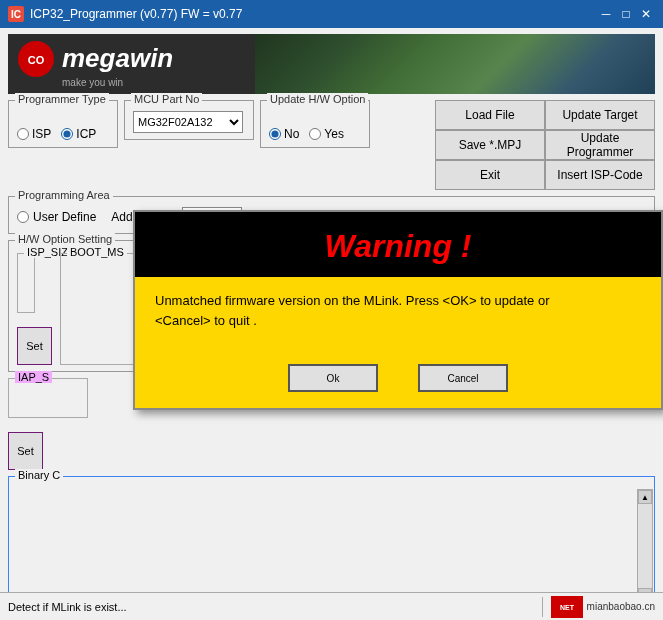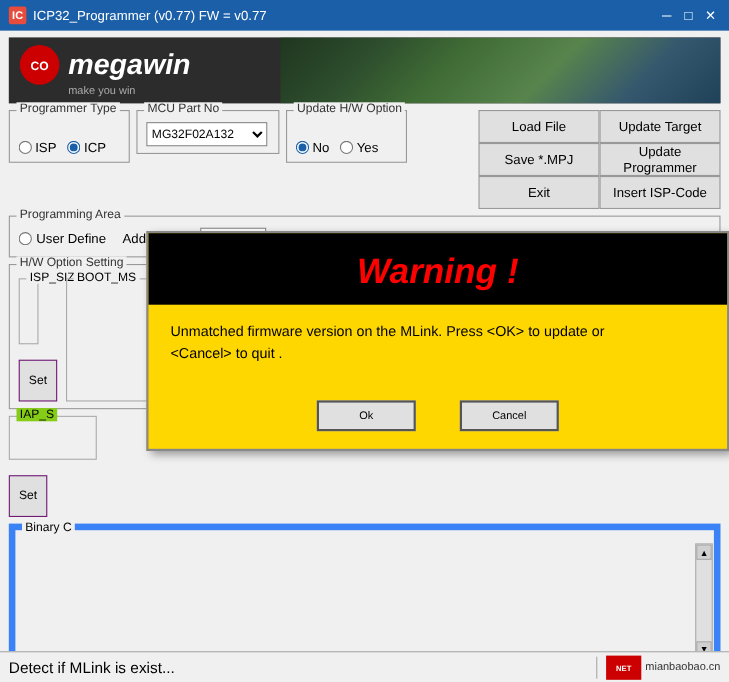--- a/index.html
+++ b/index.html
@@ -306,28 +306,28 @@
       border: 1px solid #aaa;
       padding: 4px 8px 6px;
       position: relative;
       min-width: 80px;
       min-height: 40px;
     }
     .iap-title {
       position: absolute;
       top: -8px;
       left: 6px;
-      background: #84cc16;
+      background: #f0abfc;
       padding: 0 3px;
       font-size: 11px;
     }
 
     
     .binary-section {
-      border: 6px solid #3b82f6;
+      border: 1px solid #3b82f6;
       padding: 4px 19px 6px;
       position: relative;
       height: 140px;
       margin-bottom: 6px;
     }
     .binary-title {
       position: absolute;
       top: -8px;
       left: 6px;
       background: #f0f0f0;
@@ -380,21 +380,21 @@
       height: 28px;
       background: #f0f0f0;
       border-top: 1px solid #aaa;
       display: flex;
       align-items: center;
       padding: 0 8px;
       gap: 8px;
     }
     .status-text {
       flex: 1;
-      font-size: 14px;
+      font-size: 11px;
     }
     .status-right {
       display: flex;
       align-items: center;
       gap: 4px;
     }
     .network-icon-box {
       width: 32px;
       height: 22px;
       background: #cc0000;

